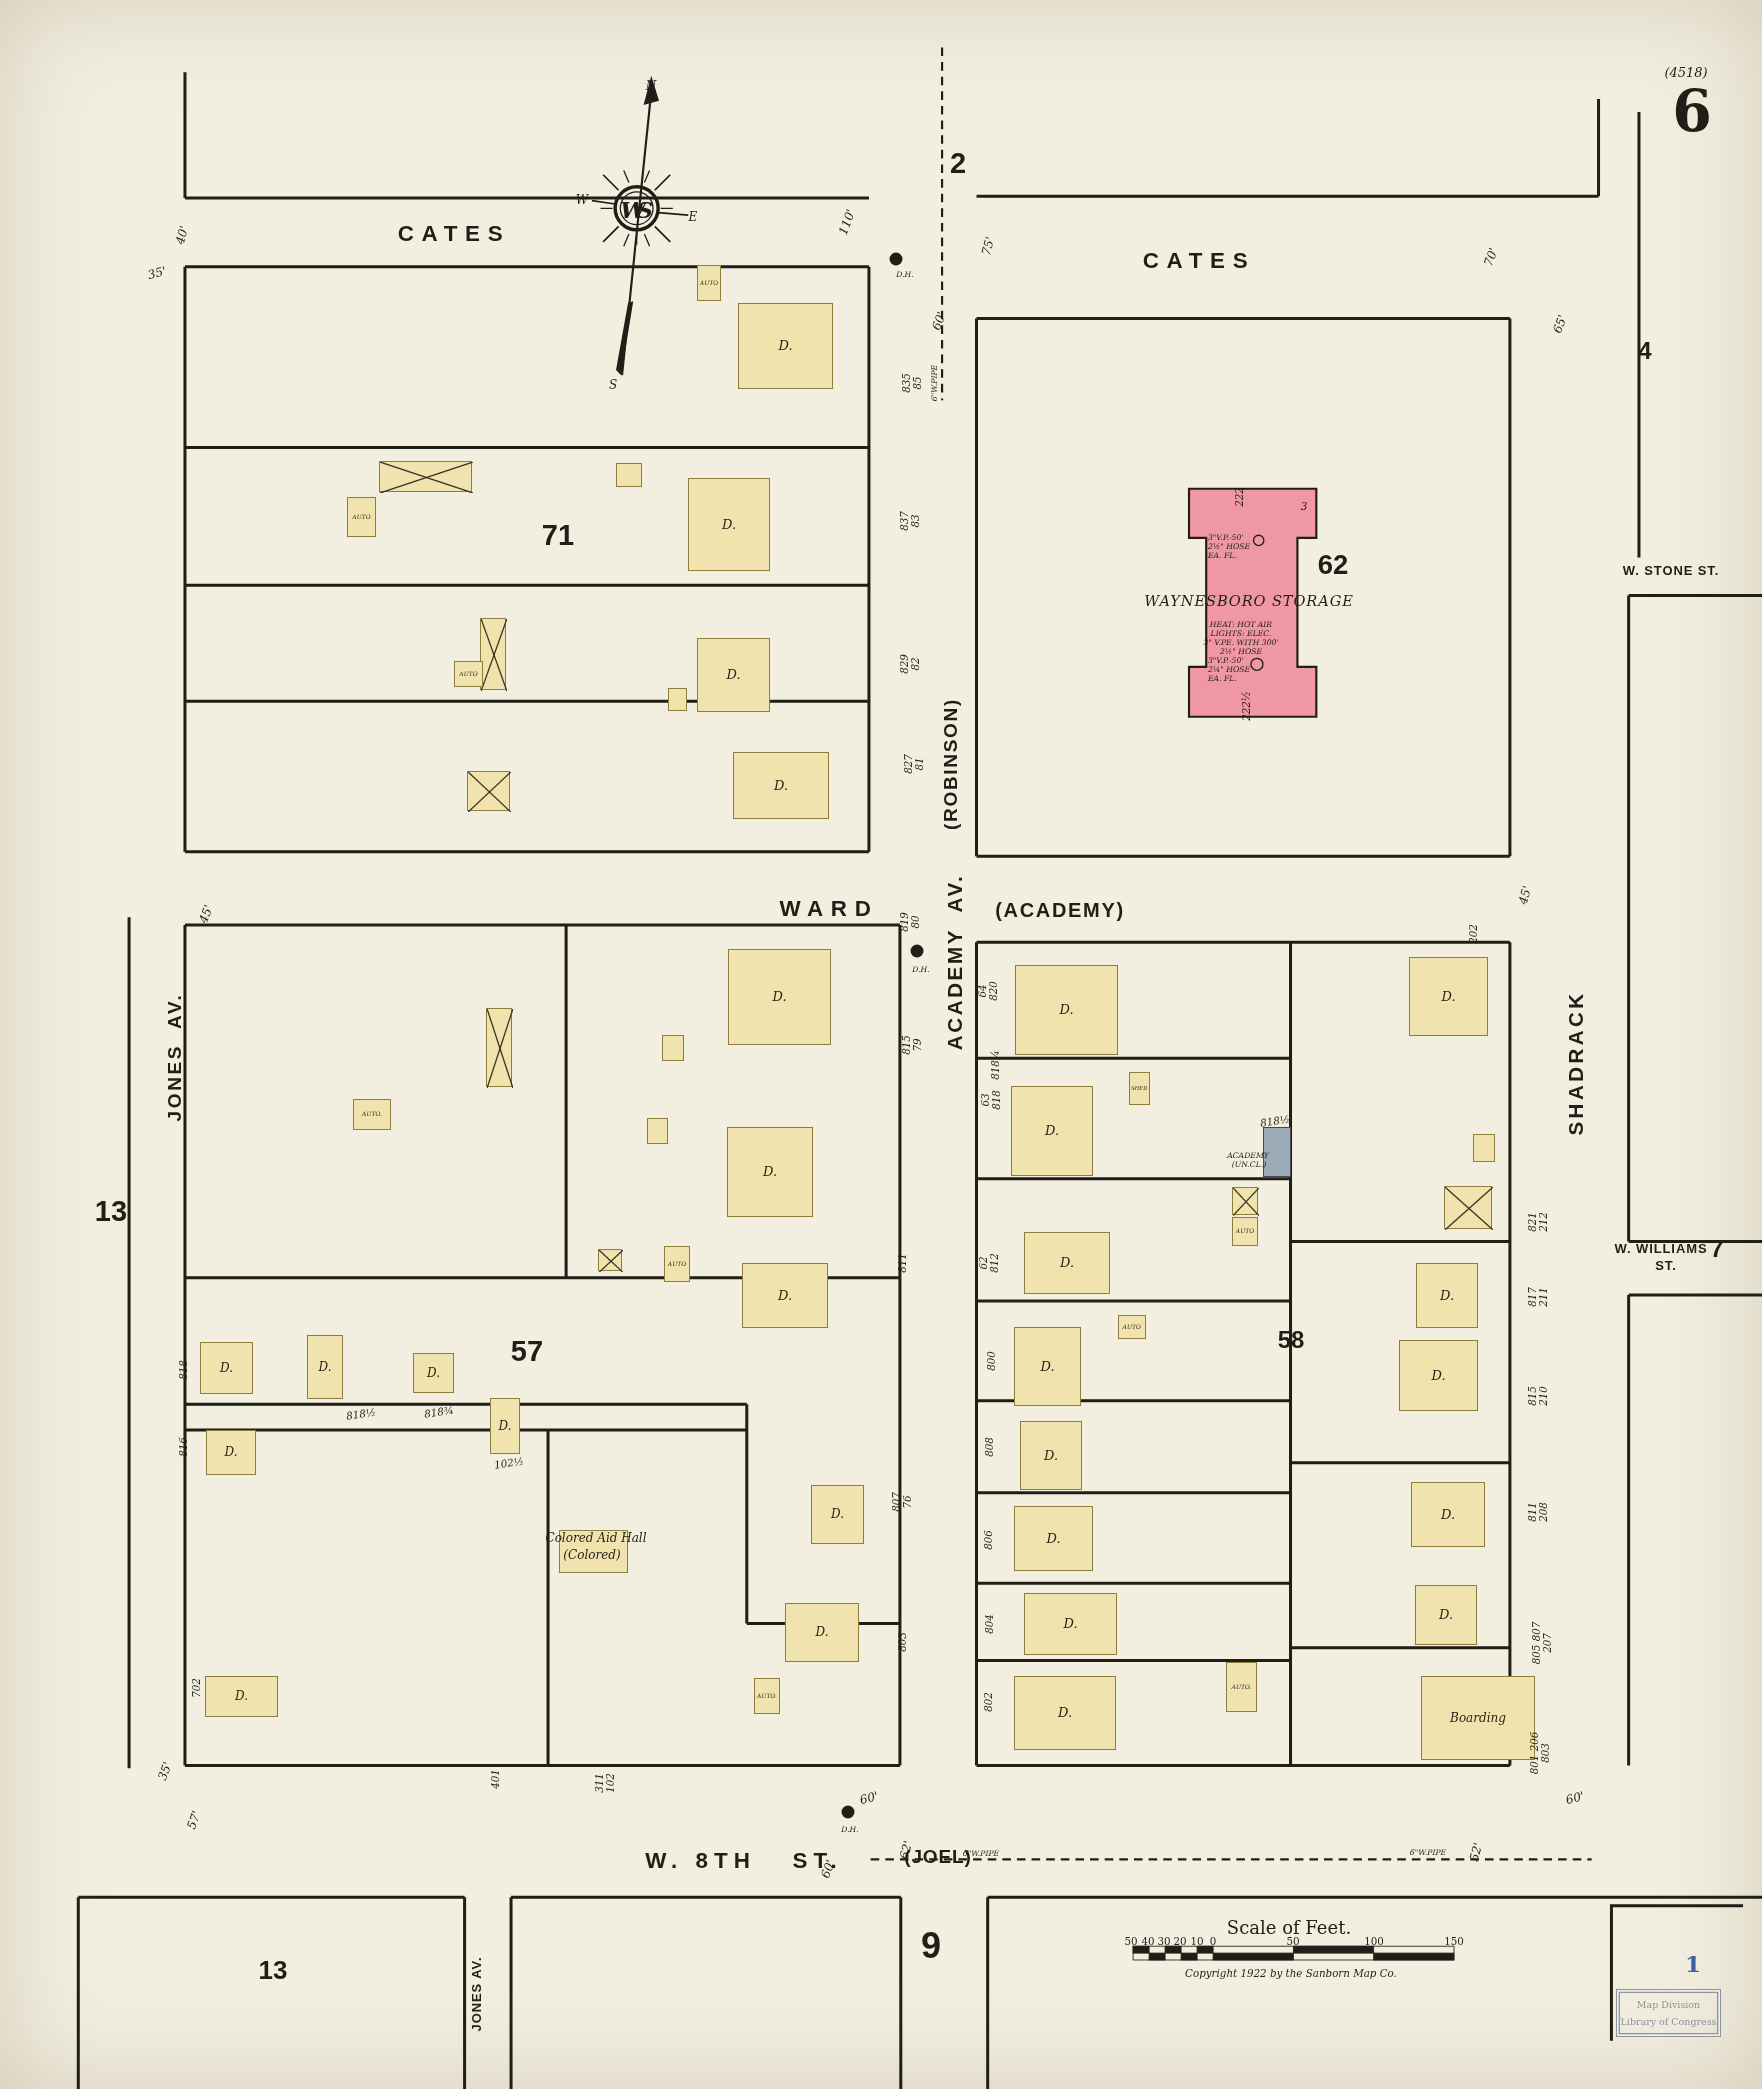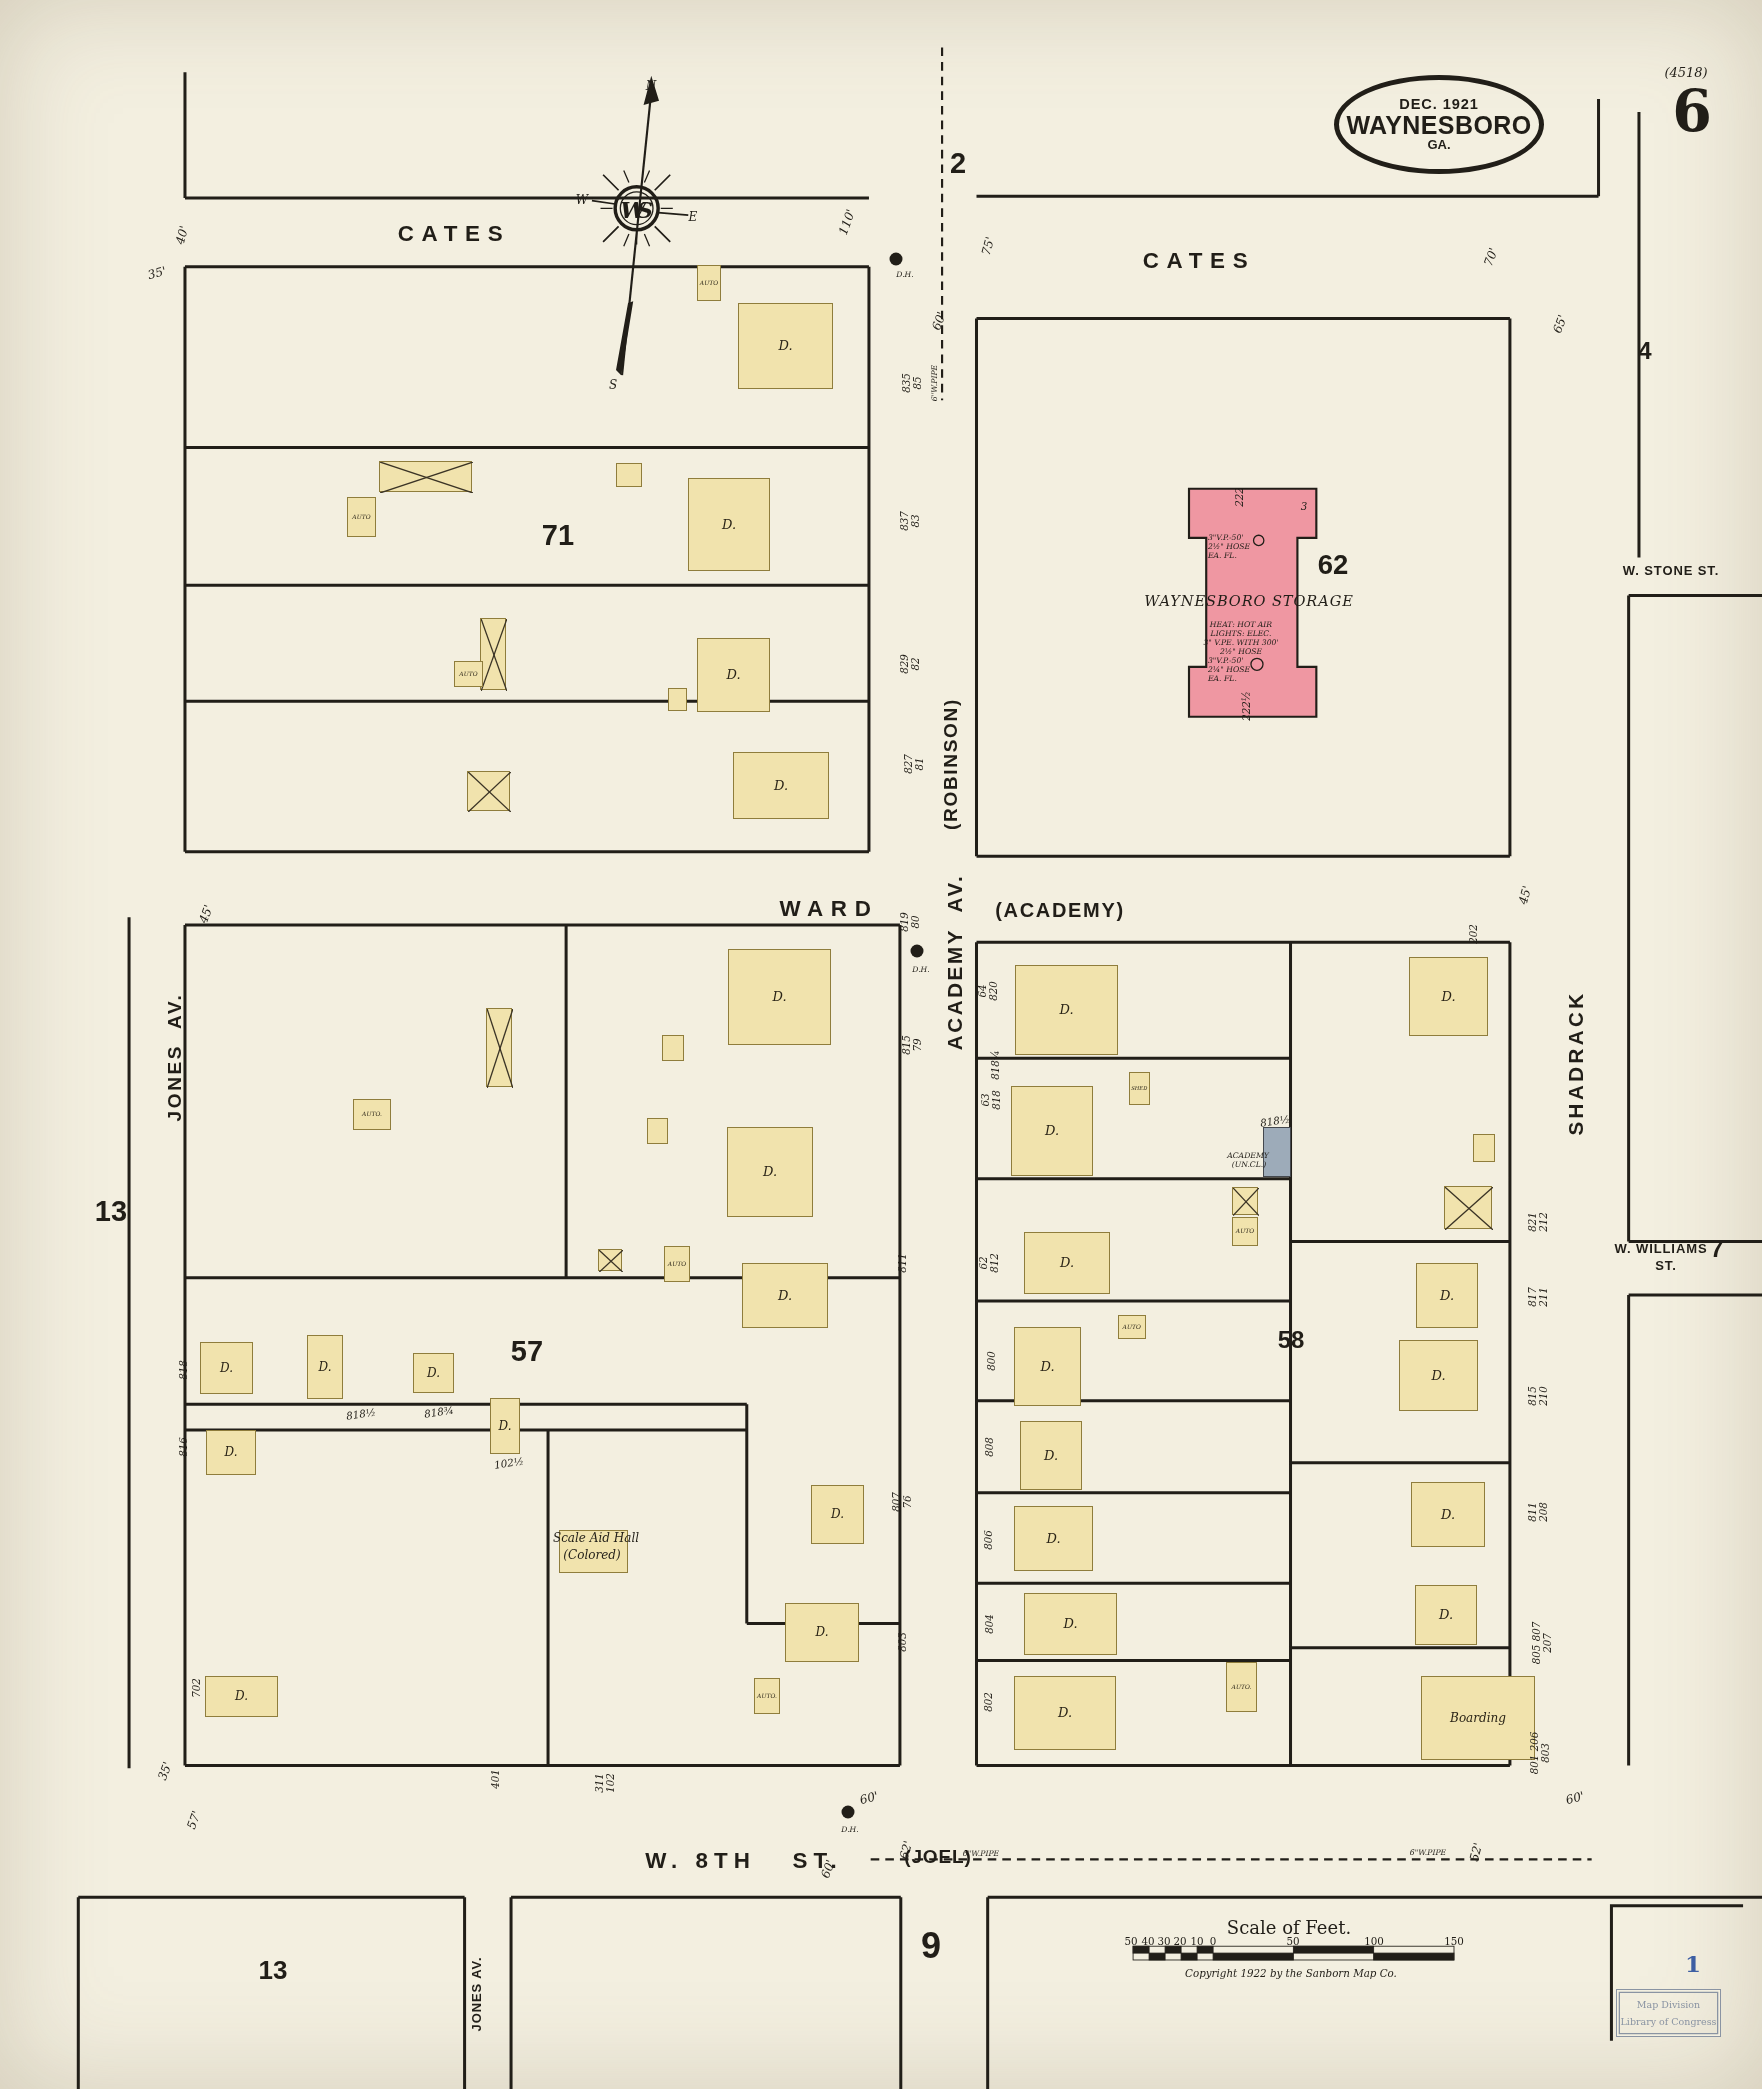--- a/index.html
+++ b/index.html
@@ -370,41 +370,36 @@
       <div class="abs n" style="left: 439px; top: 1412px; transform: translate(-50%, -50%) rotate(-8deg);">818¾</div>
       <div class="abs n" style="left: 509px; top: 1463px; transform: translate(-50%, -50%) rotate(-8deg);">102½</div>
       <div class="abs t" style="left: 905px; top: 274px; transform: translate(-50%, -50%) rotate(0deg);">D.H.</div>
       <div class="abs t" style="left: 921px; top: 969px; transform: translate(-50%, -50%) rotate(0deg);">D.H.</div>
       <div class="abs t" style="left: 850px; top: 1829px; transform: translate(-50%, -50%) rotate(0deg);">D.H.</div>
       <div class="abs t" style="left: 934px; top: 383px; transform: translate(-50%, -50%) rotate(-90deg);">6"W.PIPE</div>
       <div class="abs t" style="left: 981px; top: 1853px; transform: translate(-50%, -50%) rotate(0deg);">6"W.PIPE</div>
       <div class="abs t" style="left: 1428px; top: 1852px; transform: translate(-50%, -50%) rotate(0deg);">6"W.PIPE</div>
       <div class="abs t" style="left: 1248px; top: 1155px; transform: translate(-50%, -50%) rotate(0deg);">ACADEMY</div>
       <div class="abs t" style="left: 1249px; top: 1164px; transform: translate(-50%, -50%) rotate(0deg);">(UN.CL.)</div>
-      <div class="abs" style="left: 596px; top: 1538px; transform: translate(-50%, -50%) rotate(0deg); font-family: &quot;DejaVu Serif&quot;, serif; font-style: italic; font-size: 12px;">Scale Aid Hall</div>
+      <div class="abs" style="left: 596px; top: 1538px; transform: translate(-50%, -50%) rotate(0deg); font-family: &quot;DejaVu Serif&quot;, serif; font-style: italic; font-size: 12px;">Colored Aid Hall</div>
       <div class="abs" style="left: 592px; top: 1555px; transform: translate(-50%, -50%) rotate(0deg); font-family: &quot;DejaVu Serif&quot;, serif; font-style: italic; font-size: 12px;">(Colored)</div>
       <div class="abs" style="left: 1131px; top: 1941px; font-size: 10.3px; font-family: &quot;DejaVu Serif&quot;, serif;">50</div>
       <div class="abs" style="left: 1148px; top: 1941px; font-size: 10.3px; font-family: &quot;DejaVu Serif&quot;, serif;">40</div>
       <div class="abs" style="left: 1164px; top: 1941px; font-size: 10.3px; font-family: &quot;DejaVu Serif&quot;, serif;">30</div>
       <div class="abs" style="left: 1180px; top: 1941px; font-size: 10.3px; font-family: &quot;DejaVu Serif&quot;, serif;">20</div>
       <div class="abs" style="left: 1197px; top: 1941px; font-size: 10.3px; font-family: &quot;DejaVu Serif&quot;, serif;">10</div>
       <div class="abs" style="left: 1213px; top: 1941px; font-size: 10.3px; font-family: &quot;DejaVu Serif&quot;, serif;">0</div>
       <div class="abs" style="left: 1293px; top: 1941px; font-size: 10.3px; font-family: &quot;DejaVu Serif&quot;, serif;">50</div>
       <div class="abs" style="left: 1374px; top: 1941px; font-size: 10.3px; font-family: &quot;DejaVu Serif&quot;, serif;">100</div>
       <div class="abs" style="left: 1454px; top: 1941px; font-size: 10.3px; font-family: &quot;DejaVu Serif&quot;, serif;">150</div>
       <div class="dot" style="left: 896px; top: 259px;"></div>
       <div class="dot" style="left: 917px; top: 951px;"></div>
       <div class="dot" style="left: 848px; top: 1812px;"></div>
     </div>
 
-  <div id="title-oval">
-    <div class="l1">DEC. 1921</div>
-    <div class="l2">WAYNESBORO</div>
-    <div class="l3">GA.</div>
-  </div>
 
   <div id="sheet-ref">(4518)</div>
   <div id="sheet-num">6</div>
 
   <div class="abs" style="left:1249px;top:600px;font-family:'DejaVu Serif',serif;font-style:italic;font-size:14.6px;letter-spacing:0.9px;">WAYNESBORO STORAGE</div>
   <div class="abs t" style="left:1229px;top:546px;text-align:left;">3"V.P.-50'
 2½" HOSE
 EA. FL.</div>
   <div class="abs t" style="left:1241px;top:638px;text-align:center;">HEAT: HOT AIR
 LIGHTS: ELEC.

